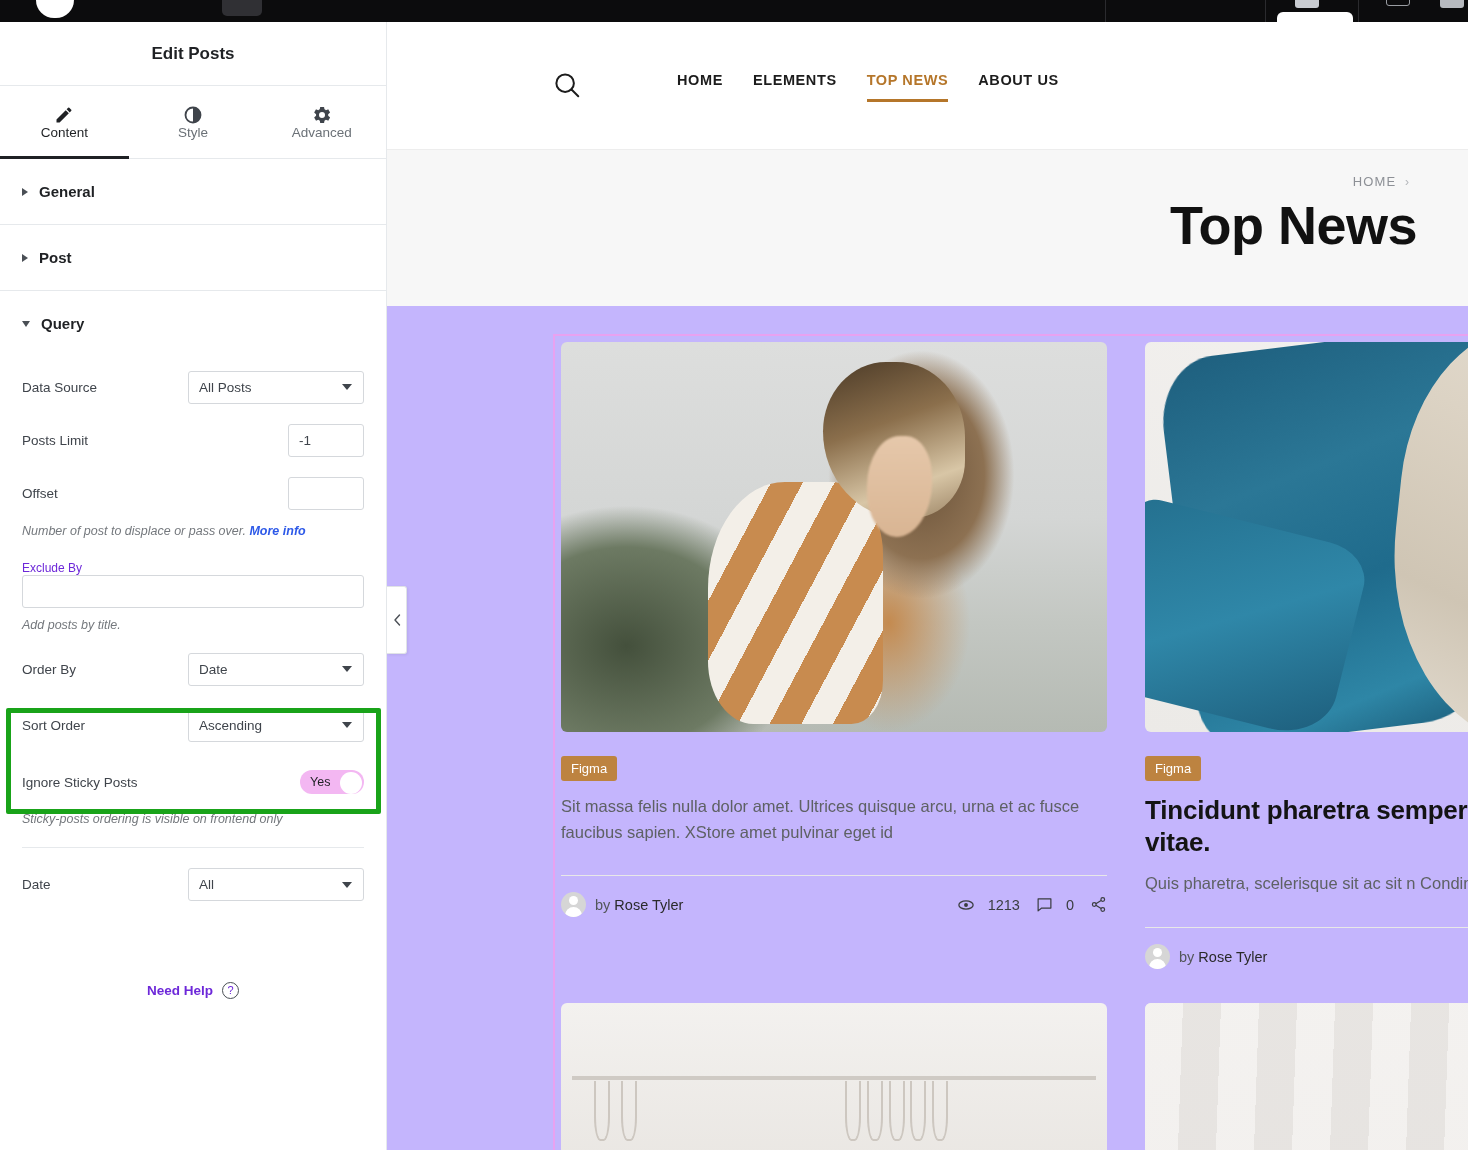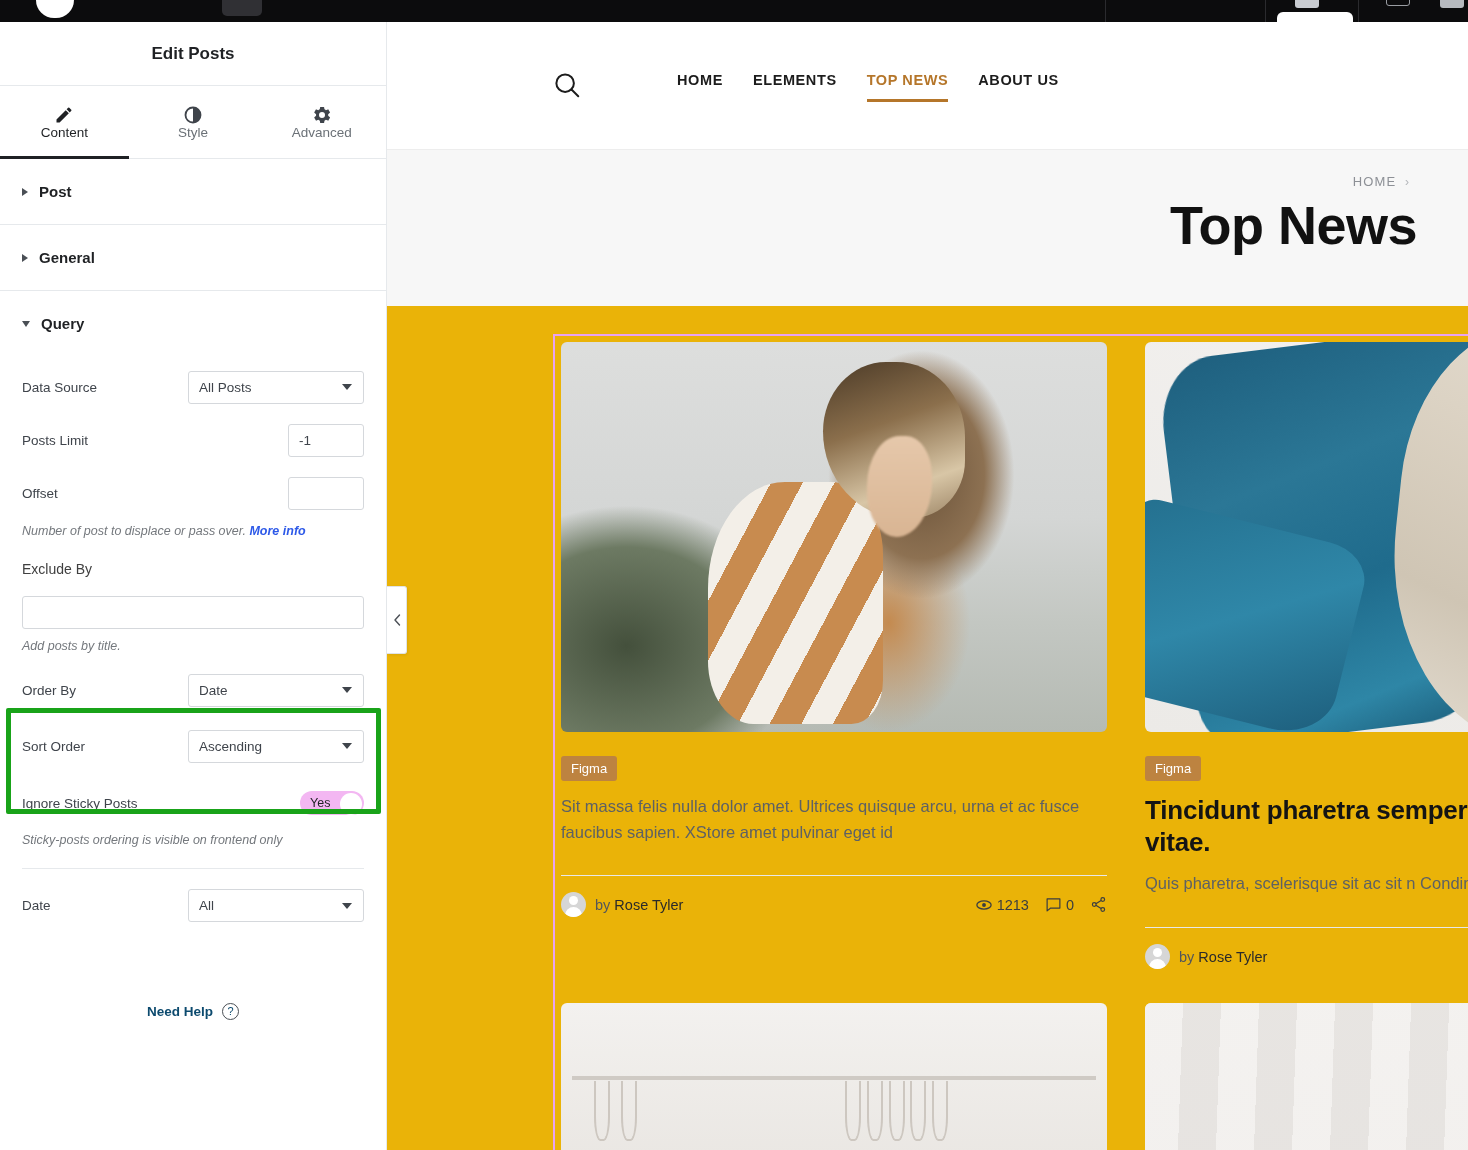--- a/index.html
+++ b/index.html
@@ -93,42 +93,42 @@
   }
   .textfield {
     width: 100%; height: 33px; border: 1px solid #d5d8dc; border-radius: 3px;
     background: #fff; cursor: text;
   }
   .hint {
     font-size: 12.5px; font-style: italic; color: #74787d;
     margin: -10px 0 20px 0; line-height: 1.4;
   }
   .hint a { color: #2d59e8; font-weight: bold; font-style: italic; text-decoration: none; }
-  .field-label { font-size: 14px; color: #404040; margin-bottom: 19px; }
+  .field-label { font-size: 12px; color: #6d28d9; margin-bottom: 0; }
 
   
   .highlight-box {
     position: absolute; left: 6px; top: 686px; width: 375px; height: 106px;
     border: 5px solid #19a319; border-radius: 2px; pointer-events: none;
   }
 
   .toggle {
     width: 64px; height: 24px; border-radius: 13px; background: #f3b7f2;
     display: flex; align-items: center; justify-content: flex-start;
     padding: 0 0 0 10px; position: relative; cursor: pointer;
   }
   .toggle .t-label { font-size: 12.5px; color: #1f2124; }
   .toggle .knob {
     position: absolute; right: 2px; top: 2px; width: 22px; height: 22px;
     border-radius: 50%; background: #fff;
   }
   .divider { height:1px; background:#e6e9ec; margin: 18px 0 20px 0; }
   .need-help {
     display: flex; align-items: center; justify-content: center; gap: 9px;
-    font-size: 13.5px; font-weight: bold; color: #0c4a6e; margin-top: 80px;
+    font-size: 13.5px; font-weight: bold; color: #6d28d9; margin-top: 80px;
     cursor: pointer;
   }
   .qmark {
     width: 17px; height: 17px; border-radius: 50%; border: 1.4px solid #4a4f55;
     display:flex; align-items:center; justify-content:center;
     font-size: 11px; font-weight: normal;
   }
 
   
   .collapse-handle {
@@ -136,21 +136,21 @@
     background: #fff; border: 1px solid #e0e3e6; border-left: none;
     border-radius: 0 3px 3px 0;
     display: flex; align-items: center; justify-content: center;
     cursor: pointer; z-index: 6;
     box-shadow: 1px 1px 3px rgba(0,0,0,.07);
   }
 
   
   .preview {
     position: absolute; left: 387px; top: 22px; right: 0; bottom: 0;
-    background: #eab308; overflow: hidden;
+    background: #c4b5fd; overflow: hidden;
   }
   .site-header {
     height: 128px; background:#fff; display:flex; align-items:center;
     position: relative; border-bottom: 1px solid #ededed;
   }
   .search-ico { position:absolute; left: 165px; top: 48px; cursor:pointer; }
   .mainnav {
     position: absolute; left: 290px; top: 50px;
     display: flex; align-items: center; gap: 30px;
   }
@@ -278,21 +278,21 @@
     content:""; position:absolute; left:50%; top:4px; width:9px; height:9px;
     margin-left:-4.5px; border-radius:50%; background:#fff;
   }
   .avatar::after {
     content:""; position:absolute; left:50%; top:15px; width:17px; height:14px;
     margin-left:-8.5px; border-radius: 9px 9px 0 0; background:#fff;
   }
   .author-name { font-size: 14.5px; color:#2a2a2a; }
   .author-name .by { color:#53565a; }
   .stats { display:flex; align-items:center; gap: 16px; color:#3a3d40; font-size: 14.5px; }
-  .stat { display:flex; align-items:center; gap: 4px; cursor:pointer; }
+  .stat { display:flex; align-items:center; gap: 13px; cursor:pointer; }
 
   .row2 { display:flex; gap: 38px; padding-left:6px; margin-top: 34px; }
   .row2 .card-img { height: 260px; border-radius: 6px 6px 0 0; }
   .ph3 { background: linear-gradient(180deg, #f3f1ef 0%, #eae7e3 60%, #e2ded9 100%); }
   .ph3 .rail { position:absolute; left:2%; top:28%; width:96%; height:4px; background:#cfcac4; }
   .ph3 .hook { position:absolute; top:30%; width:16px; height:60px; border:2px solid #cdc7c0; border-radius: 0 0 40% 40%; border-top:none; }
   .ph4 { background: linear-gradient(180deg, #f0eeec 0%, #e7e4e1 100%); }
   .ph4 .curtain { position:absolute; left:0; top:0; width:100%; height:100%;
      background: repeating-linear-gradient(92deg, #f4f2f0 0 38px, #e6e3e0 38px 76px); opacity:.85; }
 </style>
@@ -341,28 +341,28 @@
             <path d="M19.4 13a7.6 7.6 0 0 0 .06-1 7.6 7.6 0 0 0-.07-1l2.03-1.58a.5.5 0 0 0 .12-.62l-1.92-3.32a.5.5 0 0 0-.6-.22l-2.39.96a7.2 7.2 0 0 0-1.72-1l-.36-2.54a.5.5 0 0 0-.5-.42h-3.84a.5.5 0 0 0-.5.42l-.36 2.54c-.62.25-1.2.59-1.72 1l-2.39-.96a.5.5 0 0 0-.6.22L2.76 8.8a.5.5 0 0 0 .12.62L4.9 11a7.6 7.6 0 0 0 0 2l-2.03 1.58a.5.5 0 0 0-.12.62l1.92 3.32c.12.22.38.3.6.22l2.39-.96c.52.41 1.1.75 1.72 1l.36 2.54c.04.24.25.42.5.42h3.84c.25 0 .46-.18.5-.42l.36-2.54a7.2 7.2 0 0 0 1.72-1l2.39.96c.22.08.48 0 .6-.22l1.92-3.32a.5.5 0 0 0-.12-.62L19.4 13zM12 15.6A3.6 3.6 0 1 1 12 8.4a3.6 3.6 0 0 1 0 7.2z"></path>
           </svg>
         </span>
         <span>Advanced</span>
       </div>
     </div>
 
     <div class="section">
       <div class="section-head">
         <span class="caret right"></span>
-        <span>Post</span>
+        <span>General</span>
       </div>
     </div>
 
     <div class="section">
       <div class="section-head">
         <span class="caret right"></span>
-        <span>General</span>
+        <span>Post</span>
       </div>
     </div>
 
     <div class="section" style="border-bottom:none">
       <div class="section-head">
         <span class="caret down"></span>
         <span>Query</span>
       </div>
 
       <div class="ctl-body">

